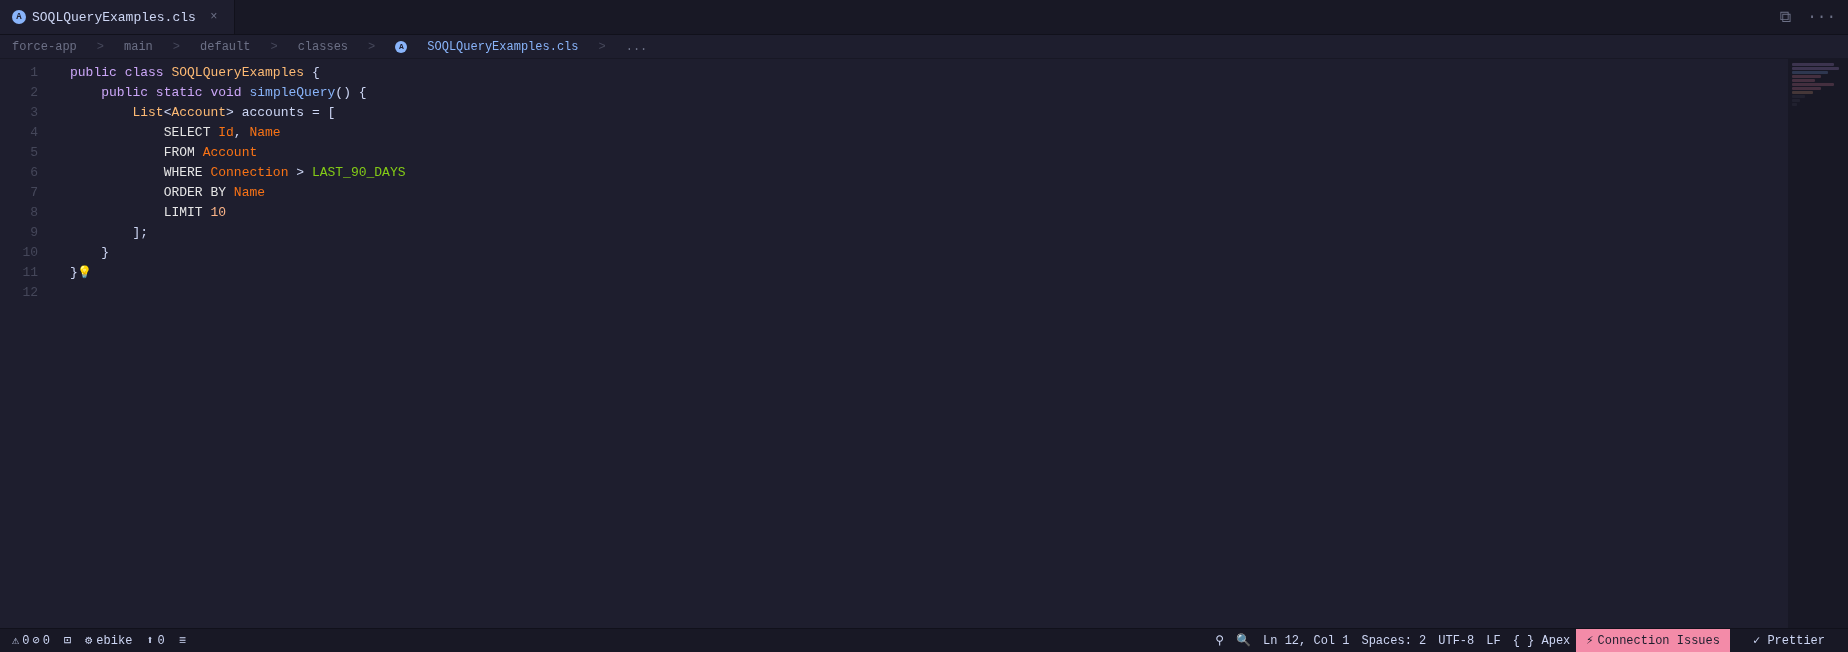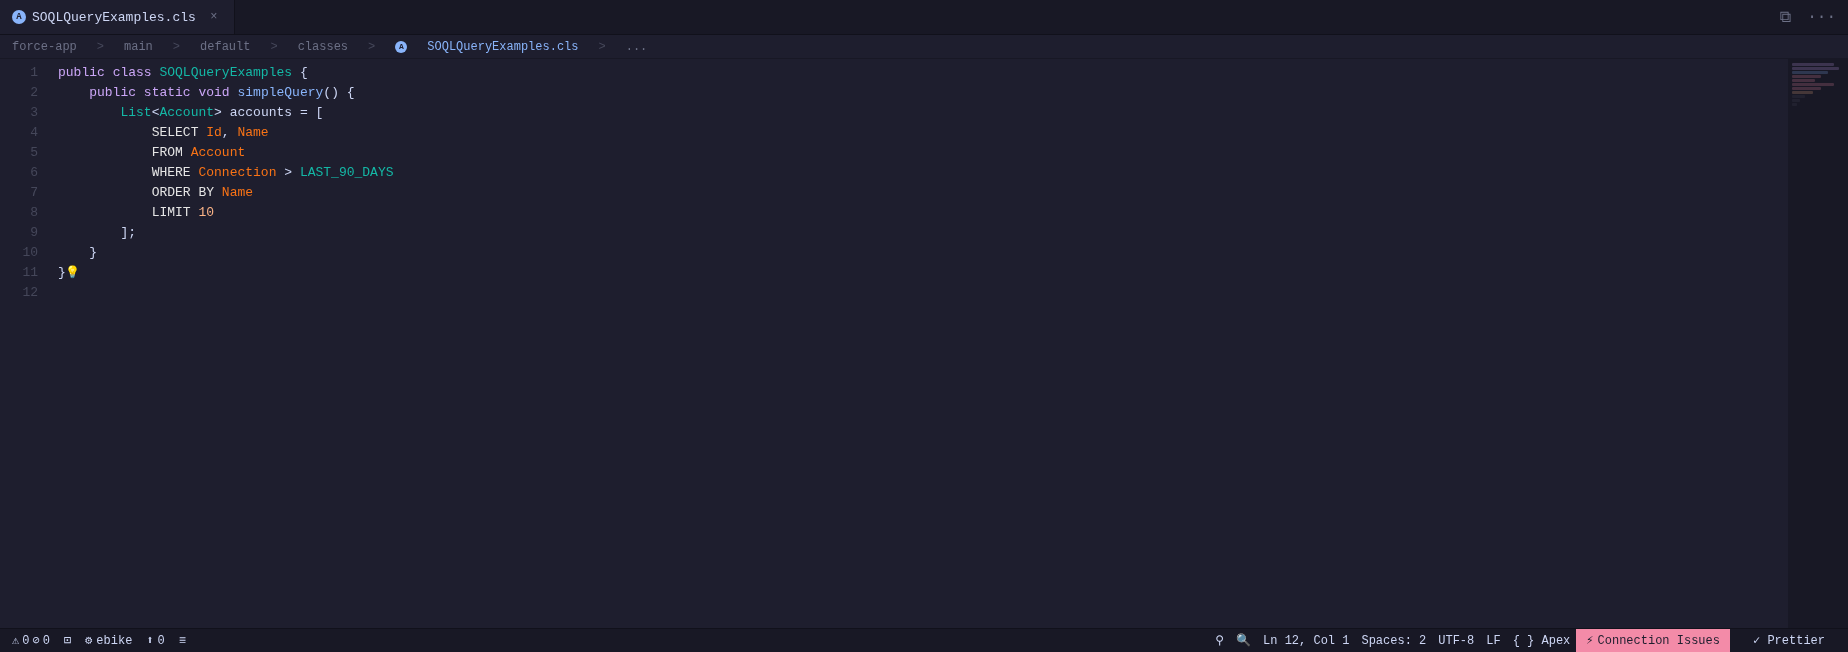--- a/index.html
+++ b/index.html
@@ -156,37 +156,38 @@
       font-size: 13px;
       line-height: 20px;
       height: 20px;
       user-select: none;
     }
 
     .code-area {
       flex: 1;
       padding: 4px 0 4px 8px;
       overflow: auto;
+      margin-left: 12px;
     }
 
     .code-line {
       height: 20px;
       line-height: 20px;
       white-space: pre;
       display: flex;
       align-items: center;
     }
 
     
     .kw { color: #cba6f7; } 
-    .type { color: #14b8a6; } 
+    .type { color: #fdba74; } 
     .var { color: #cdd6f4; } 
     .soql-kw { color: #e5e5e5; } 
     .soql-field { color: #f97316; } 
-    .soql-val { color: #14b8a6; } 
+    .soql-val { color: #84cc16; } 
     .num { color: #fab387; }
     .method { color: #89b4fa; } 
     .light-bulb {
       color: #f9e2af;
       font-size: 12px;
     }
 
     
     .minimap {
       width: 60px;

